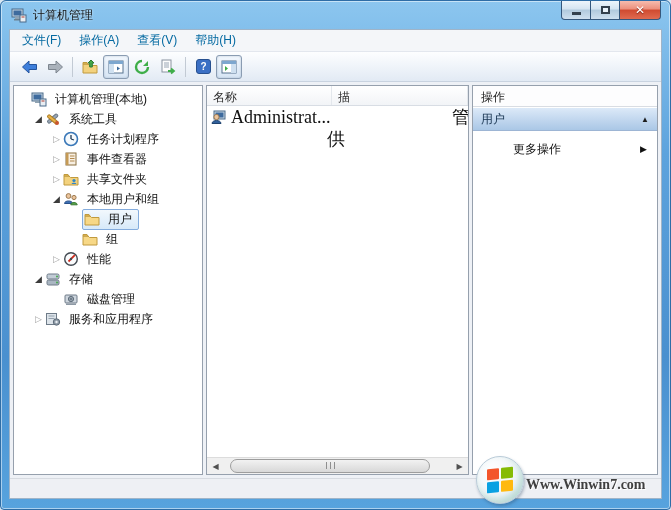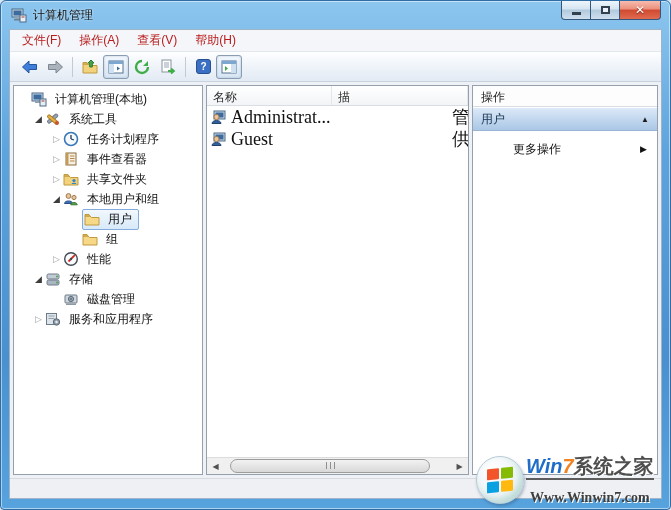--- a/index.html
+++ b/index.html
@@ -21,21 +21,21 @@
   .wc-close { width:42px; border-radius:0 0 4px 0; background:linear-gradient(#f6bcae 0%,#ec8f7c 45%,#cf4a30 50%,#e06b50 100%); }
   .glyph-min { width:9px; height:3px; background:#33404d; margin-top:6px; }
   .glyph-max { width:9px; height:8px; border:2px solid #33404d; background:#e9f2fa; }
   .glyph-close { color:#fff; font-size:12px; font-weight:bold; text-shadow:0 1px 1px #7c2113; }
 
   
   .app-body { position:absolute; left:8px; right:8px; top:28px; bottom:10px;
     background:#eef1f6; display:flex; flex-direction:column; border:1px solid #9fb4c8; }
 
   .menubar { height:22px; background:#f4f6f9; border-bottom:1px solid #e3e7ee; display:flex; align-items:center; padding-left:3px; }
-  .menu-item { font-size:12px; color:#b91c1c; padding:3px 9px; cursor:default; }
+  .menu-item { font-size:12px; color:#0369a1; padding:3px 9px; cursor:default; }
 
   .toolbar { height:30px; background:linear-gradient(#fdfeff,#e2eaf4); border-bottom:1px solid #c9d3e0; display:flex; align-items:center; padding-left:6px; }
   .tool-btn { width:26px; height:24px; display:flex; align-items:center; justify-content:center; border:1px solid transparent; border-radius:3px; cursor:pointer; }
   .tool-btn.pressed { border-color:#8a9cb2; background:linear-gradient(#f2f7fd,#d7e5f4); box-shadow:inset 0 0 2px rgba(90,120,150,.4); }
   .tool-sep { width:1px; height:20px; background:#c2cad4; margin:0 4px; }
 
   
   .main { flex:1; display:flex; padding:3px; gap:3px; overflow:hidden; }
   .pane { background:#fff; border:1px solid #96a0ad; overflow:hidden; }
   .tree-pane { width:190px; padding-top:3px; }
@@ -371,31 +371,20 @@
                     <circle cx="5.5" cy="8" r="2.6" fill="#ebc49c" stroke="#9c7a50"></circle>
                     <path d="M1 14.5 c0-4 9-4 9 0 Z" fill="#31609c" stroke="#1f436f"></path>
                   </svg>
               </span>
               <span>Administrat...</span>
             </div>
             <div class="lc-full"></div>
             <div class="lc-desc">管</div>
           </div>
           <div class="list-row">
-            <div class="lc-name">
-              <span class="licon">
-                <svg width="16" height="16" viewBox="0 0 16 16">
-                    <rect x="3" y="2" width="11" height="8" fill="#c7d6e2" stroke="#4a6b8a"></rect>
-                    <rect x="4.5" y="3.5" width="8" height="5" fill="#3e6b9e"></rect>
-                    <circle cx="5.5" cy="8" r="2.6" fill="#ebc49c" stroke="#9c7a50"></circle>
-                    <path d="M1 14.5 c0-4 9-4 9 0 Z" fill="#31609c" stroke="#1f436f"></path>
-                  </svg>
-              </span>
-              <span>Guest</span>
-            </div>
             <div class="lc-full"></div>
             <div class="lc-desc">供</div>
           </div>
         </div>
         <div class="hscroll">
           <div class="sb-arrow">◀</div>
           <div class="sb-track">
             <div class="sb-thumb">
                 <span class="sb-grip"></span>
               </div>
@@ -424,20 +413,17 @@
   <div class="watermark">
     <div class="wm-orb">
       <div class="wm-flag">
         <div class="fl-red"></div>
           <div class="fl-green"></div>
           <div class="fl-blue"></div>
           <div class="fl-yellow"></div>
       </div>
     </div>
     <div class="wm-text">
-      <div class="wm-line1">
-        <span class="wm-win">Win</span><span class="wm-7">7</span><span class="wm-cn">系统之家</span>
-      </div>
       <div class="wm-line2">Www.Winwin7.com</div>
     </div>
   </div>
 
 </div>
 
 </body></html>

